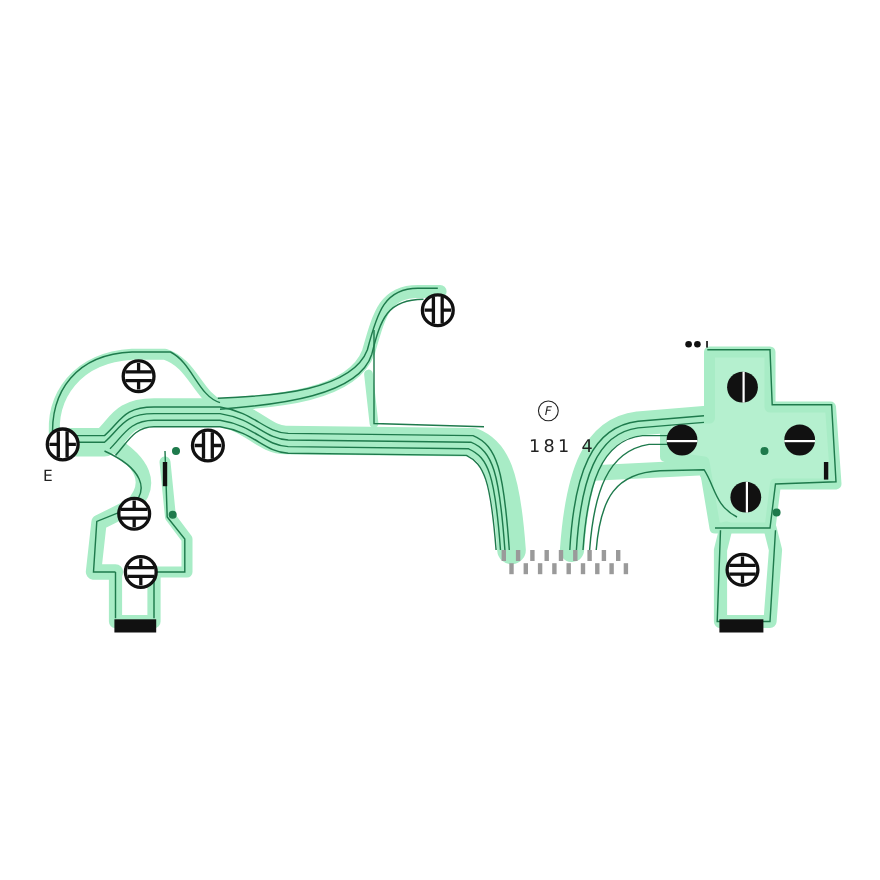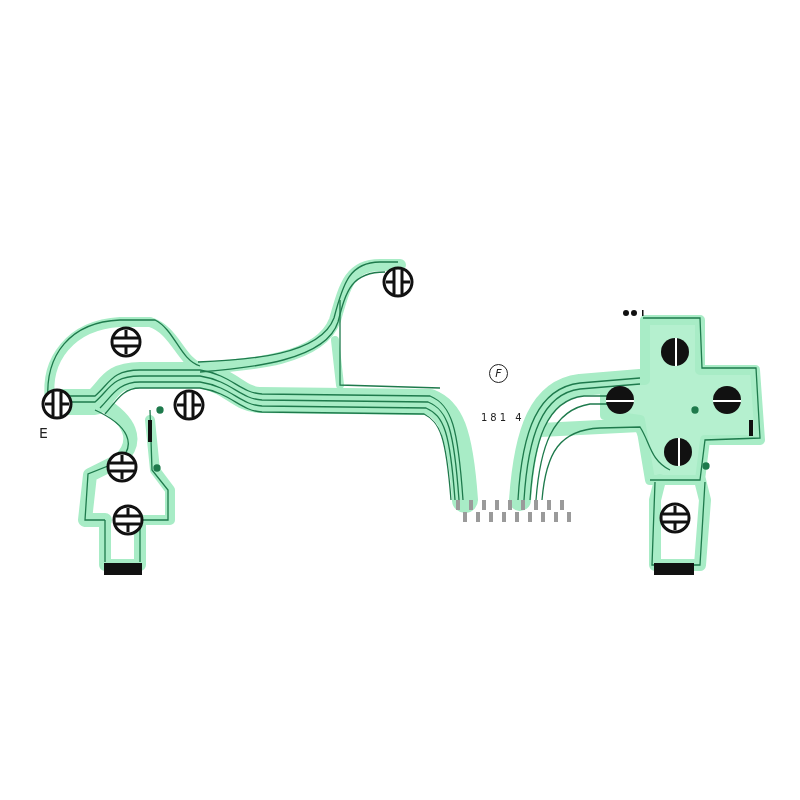--- a/index.html
+++ b/index.html
@@ -1,20 +1,20 @@
 <!DOCTYPE html>
 <html><head>
 <meta charset="utf-8">
 <style>
   html, body { margin: 0; padding: 0; background: #ffffff; }
   body { width: 800px; height: 800px; overflow: hidden; font-family: "DejaVu Sans", sans-serif; }
   #stage { position: absolute; left: 0; top: 0; width: 800px; height: 800px; }
   .lbl { position: absolute; color: #222; font-family: "DejaVu Sans", sans-serif; }
   #label-e { left: 39px; top: 425px; font-size: 14px; }
-  #label-code { left: 481px; top: 412px; font-size: 10px; letter-spacing: 3px; }
+  #label-code { left: 481px; top: 396px; font-size: 16px; letter-spacing: 3px; }
   #logo { position: absolute; left: 489px; top: 364px; width: 17px; height: 17px; border: 1.5px solid #222; border-radius: 50%;
           font-size: 11px; line-height: 17px; text-align: center; font-style: italic; color: #222; }
 </style>
 </head>
 <body>
 
 <div id="stage">
 <svg width="800" height="800" viewBox="0 0 800 800" xmlns="http://www.w3.org/2000/svg">
   <defs>
     <filter id="glow" x="-10%" y="-10%" width="120%" height="120%">

